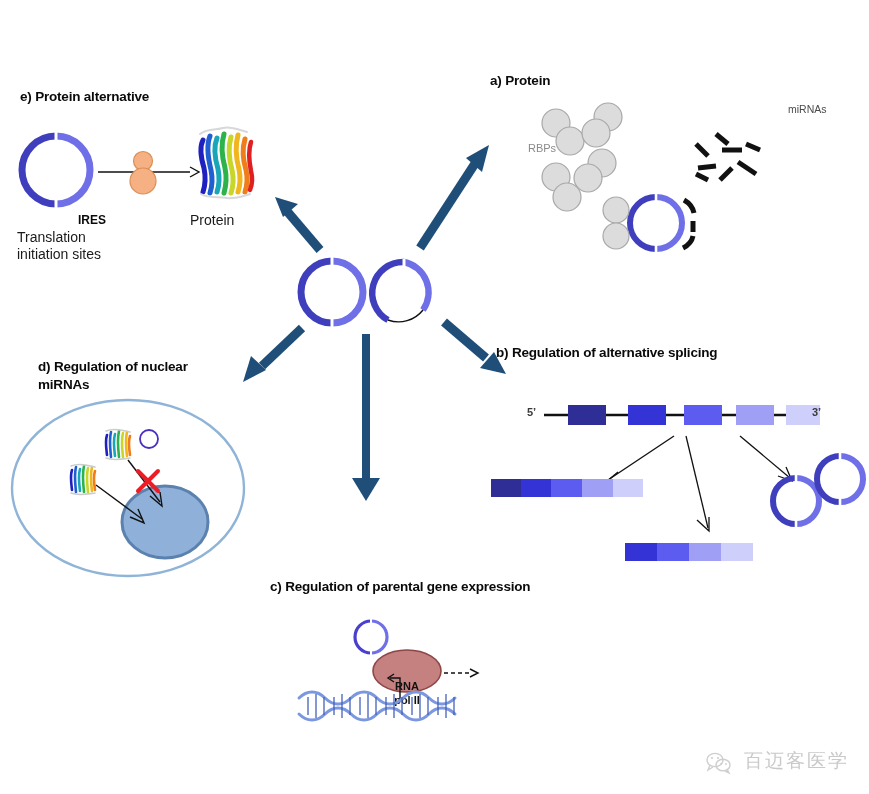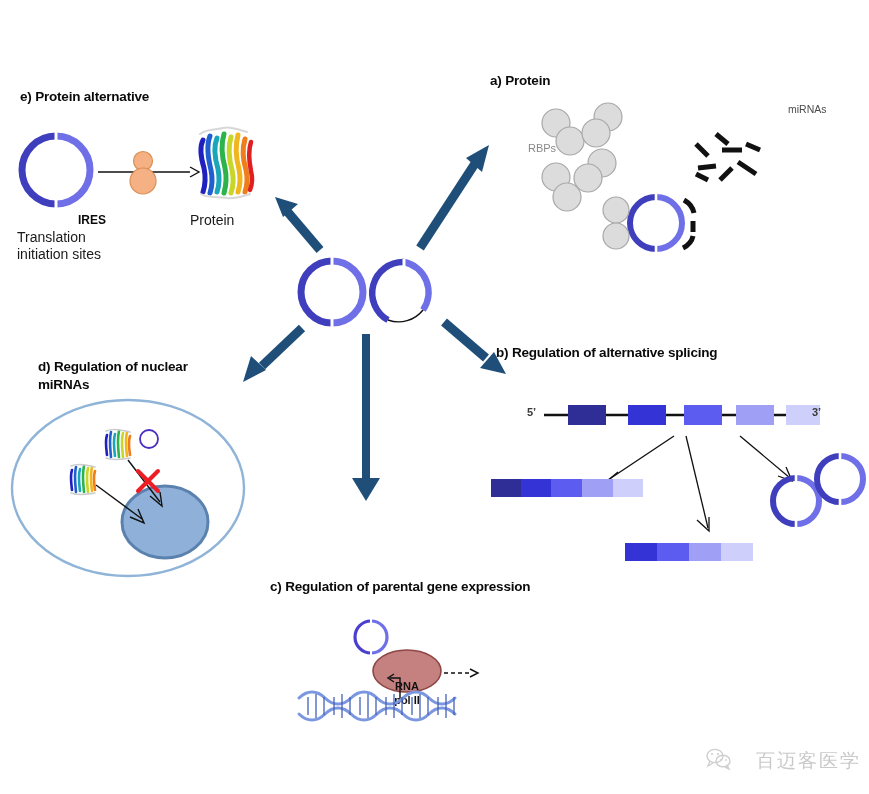--- a/index.html
+++ b/index.html
@@ -444,21 +444,21 @@
         <line x1="115" y1="9" x2="115" y2="27"></line>
         <line x1="123" y1="6" x2="123" y2="30"></line>
         <line x1="131" y1="9" x2="131" y2="27"></line>
         <line x1="141" y1="9" x2="141" y2="27"></line>
         <line x1="149" y1="6" x2="149" y2="30"></line>
         <line x1="157" y1="9" x2="157" y2="27"></line>
       </g>
     </svg>
   </div>
 
-  <div class="abs" style="left:706px; top:748px; display:flex; align-items:flex-start; gap:24px;">
+  <div class="abs" style="left:706px; top:748px; display:flex; align-items:flex-end; gap:12px;">
     <span>
       <svg width="26" height="22" viewBox="0 0 26 22">
         <ellipse cx="9" cy="8" rx="8" ry="6.6" fill="none" stroke="#cfcfcf" stroke-width="1.4"></ellipse>
         <path d="M4 13 L2 18 L7 15" fill="none" stroke="#cfcfcf" stroke-width="1.4"></path>
         <circle cx="6" cy="6" r="1.1" fill="#cfcfcf"></circle>
         <circle cx="12" cy="6" r="1.1" fill="#cfcfcf"></circle>
         <ellipse cx="17" cy="13" rx="7" ry="5.8" fill="none" stroke="#cfcfcf" stroke-width="1.4"></ellipse>
         <path d="M21 17 L23 21 L19 19" fill="none" stroke="#cfcfcf" stroke-width="1.4"></path>
         <circle cx="15" cy="12" r="0.9" fill="#cfcfcf"></circle>
         <circle cx="20" cy="12" r="0.9" fill="#cfcfcf"></circle>

